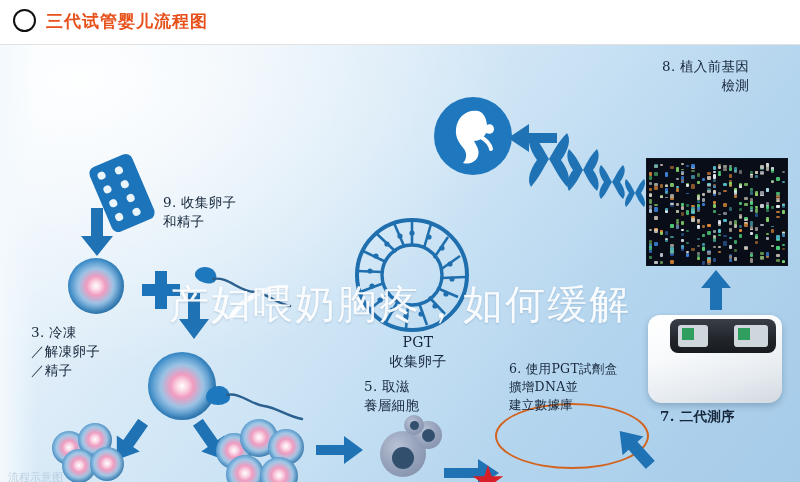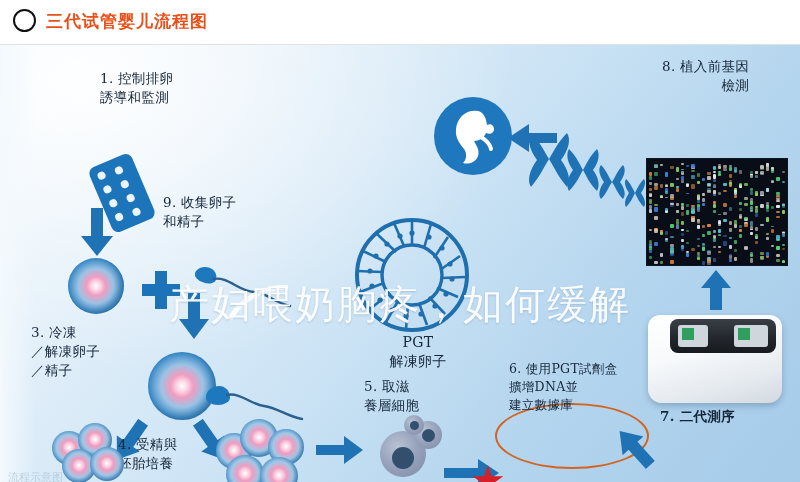--- a/index.html
+++ b/index.html
@@ -97,22 +97,20 @@
 <div class="page">
 
   <div class="header">
     <div class="hdr-circle"></div>
     <div class="hdr-title">三代试管婴儿流程图</div>
   </div>
 
   <div class="canvas">
     <div class="canvas-edge-left"></div>
 
-    <div class="lbl" style="left:100px;top:24px;">1. 控制排卵
-誘導和監測</div>
 
     <div class="pills">
       <div class="pad"></div>
       <div class="dot" style="left:7px;top:7px;"></div>
         <div class="dot" style="left:25px;top:9px;"></div>
       <div class="dot" style="left:7px;top:22px;"></div>
         <div class="dot" style="left:25px;top:24px;"></div>
       <div class="dot" style="left:7px;top:37px;"></div>
         <div class="dot" style="left:25px;top:39px;"></div>
       <div class="dot" style="left:7px;top:52px;"></div>
@@ -170,22 +168,20 @@
       <svg width="30" height="46" viewBox="0 0 30 46">
           <path d="M9 0h12v26h8L15 46 1 26h8z" fill="#1f73b5"></path>
         </svg>
     </div>
     <div class="arw" style="left:196px;top:373px;transform:rotate(-35deg);">
       <svg width="30" height="46" viewBox="0 0 30 46">
           <path d="M9 0h12v26h8L15 46 1 26h8z" fill="#1f73b5"></path>
         </svg>
     </div>
 
-    <div class="lbl" style="left:118px;top:390px;">4. 受精與
-胚胎培養</div>
 
     <div class="morula" style="left:52px;top:378px;width:74px;height:62px;">
       <div class="cell" style="left:0;top:8px;width:34px;height:34px;"></div>
       <div class="cell" style="left:26px;top:0;width:34px;height:34px;"></div>
       <div class="cell" style="left:10px;top:26px;width:34px;height:34px;"></div>
       <div class="cell" style="left:38px;top:24px;width:34px;height:34px;"></div>
     </div>
 
     <div class="morula" style="left:216px;top:374px;width:92px;height:76px;">
       <div class="cell" style="left:0;top:14px;width:36px;height:36px;"></div>
@@ -237,21 +233,21 @@
             <circle cx="28" cy="85" r="2.6"></circle>
             <circle cx="20" cy="71" r="2.6"></circle>
           <circle cx="18" cy="56" r="2.6"></circle>
             <circle cx="24" cy="41" r="2.6"></circle>
             <circle cx="35" cy="29" r="2.6"></circle>
             <circle cx="48" cy="21" r="2.6"></circle>
         </g>
       </svg>
     </div>
     <div class="lbl" style="left:383px;top:288px;text-align:center;width:70px;font-size:14px;">PGT</div>
-    <div class="lbl" style="left:378px;top:307px;text-align:center;width:80px;font-size:14px;">解凍卵子</div>
+    <div class="lbl" style="left:378px;top:307px;text-align:center;width:80px;font-size:14px;">收集卵子</div>
 
     <div class="lbl" style="left:364px;top:332px;">5. 取滋
 養層細胞</div>
 
     <div>
       <div class="troph" style="left:380px;top:386px;width:46px;height:46px;">
         <u style="left:12px;top:16px;width:22px;height:22px;"></u>
       </div>
       <div class="troph" style="left:414px;top:376px;width:28px;height:28px;">
         <u style="left:8px;top:8px;width:13px;height:13px;"></u>

